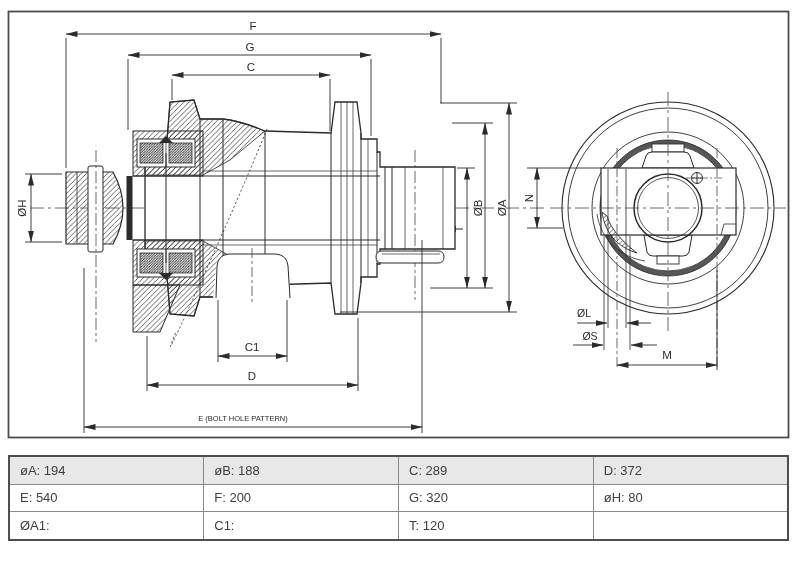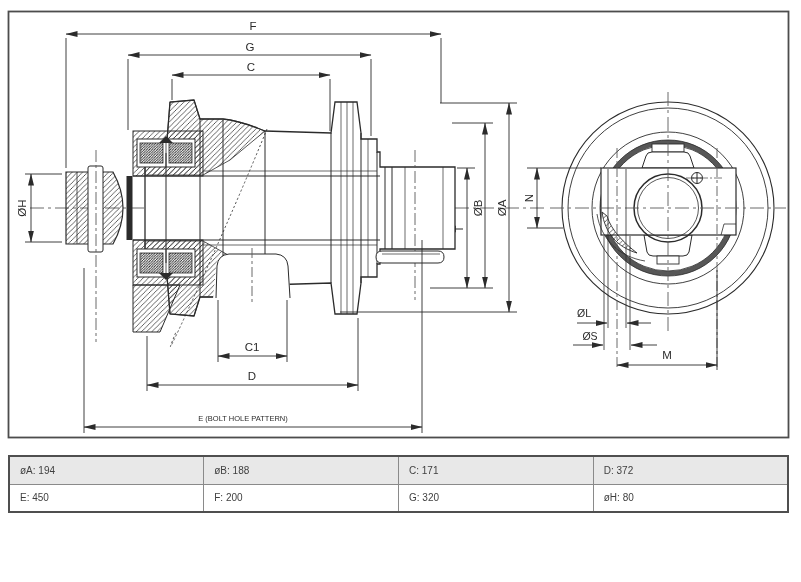--- a/index.html
+++ b/index.html
@@ -5,21 +5,21 @@
   html,body{margin:0;padding:0;background:#ffffff;}
   #page{position:relative;width:801px;height:582px;background:#fff;overflow:hidden;
         font-family:"Liberation Sans",sans-serif;}
   #drawing{position:absolute;left:0;top:0;}
   svg text{font-family:"Liberation Sans",sans-serif;fill:#2b2b2b;}
   .dimtxt{font-size:11.5px;}
   .dimtxt-sm{font-size:10.5px;}
   .dimtxt-e{font-size:7.5px;}
   #spec-table{position:absolute;left:8px;top:455px;width:781px;border-collapse:collapse;
       table-layout:fixed;border:2px solid #4f4f4f;}
-  #spec-table td{border:1px solid #8a8a8a;height:26.5px;font-size:10px;color:#3f3f3f;
+  #spec-table td{border:1px solid #8a8a8a;height:26.5px;font-size:13px;color:#3f3f3f;
       padding:0 0 0 10px;vertical-align:middle;white-space:nowrap;overflow:hidden;}
   #spec-table tr.shade td{background:#e8e8e8;}
   #spec-table tr.plain td{background:#ffffff;}
 </style>
 </head>
 <body>
 
 <div id="page">
 
 <svg id="drawing" width="801" height="455" viewBox="0 0 801 455">
@@ -214,25 +214,31 @@
     <text class="dimtxt" transform="rotate(-90 502 208)" x="502" y="212">ØA</text>
     <text class="dimtxt" transform="rotate(-90 529 198)" x="529" y="202">N</text>
   </g>
 </svg>
 
 <table id="spec-table">
   <tbody>
     <tr class="shade">
       <td>øA: 194</td>
       <td>øB: 188</td>
-      <td>C: 171</td>
+      <td>C: 289</td>
       <td>D: 372</td>
     </tr>
     <tr class="plain">
-      <td>E: 450</td>
+      <td>E: 540</td>
       <td>F: 200</td>
       <td>G: 320</td>
       <td>øH: 80</td>
     </tr>
+    <tr class="plain">
+      <td>ØA1:</td>
+      <td>C1:</td>
+      <td>T: 120</td>
+      <td></td>
+    </tr>
   </tbody>
 </table>
 
 </div>
 
 </body></html>

